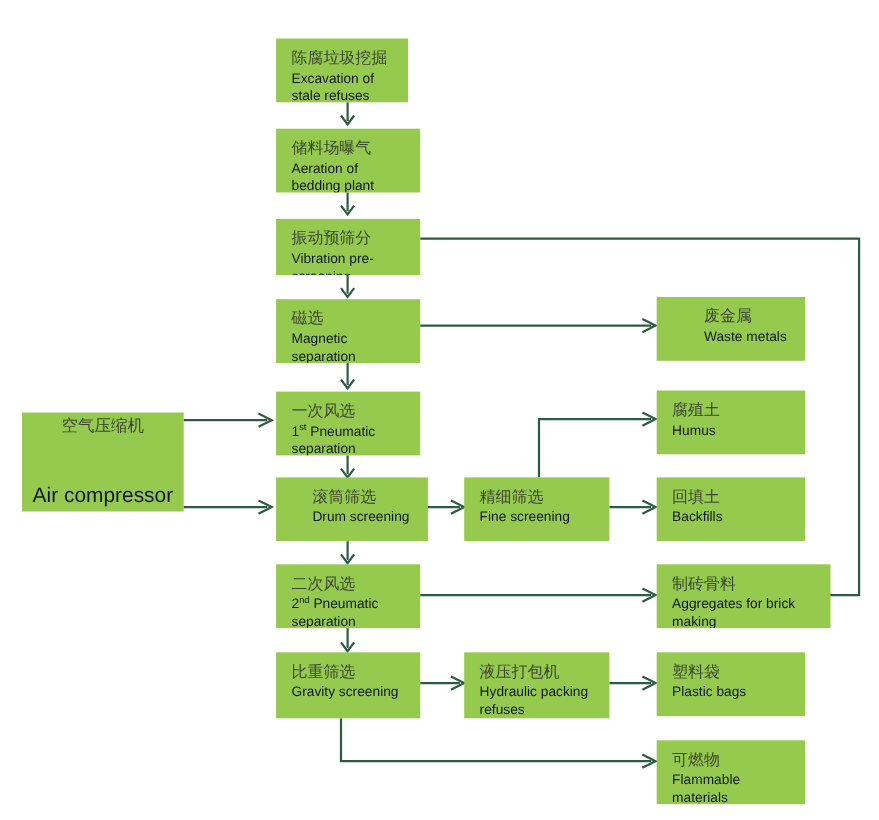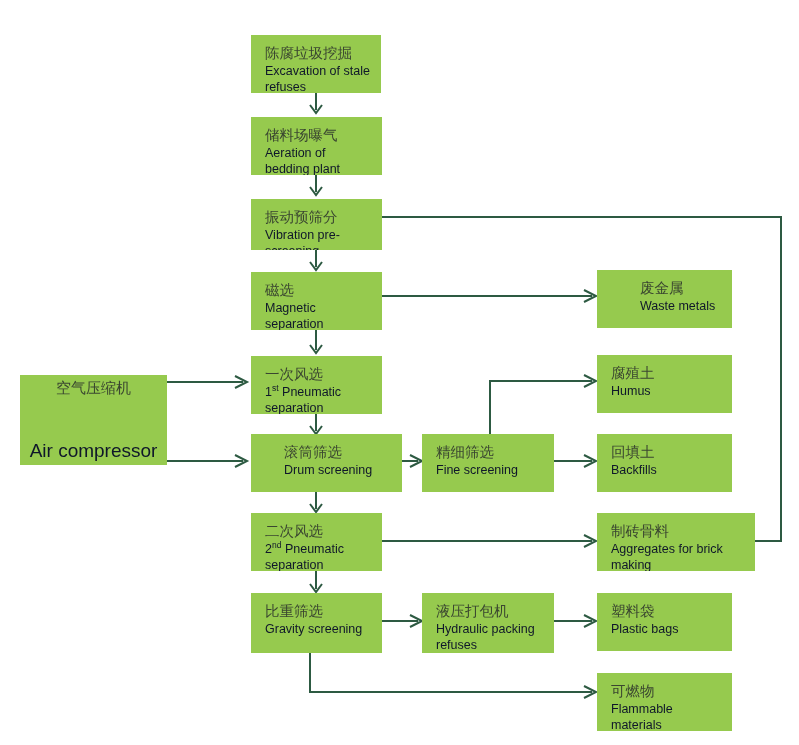--- a/index.html
+++ b/index.html
@@ -165,21 +165,21 @@
       </g>
 
       <g>
         <path d="M310,653 L310,692 L592,692"></path>
         <path d="M584,686 L596,692 L584,698"></path>
       </g>
 
     </g>
   </svg>
 
-  <div class="node" style="left:251px; top:35px; width:130px; height:58px;">
+  <div class="node" style="left:251px; top:35px; width:120px; height:58px;">
     <span class="zh">陈腐垃圾挖掘</span>
     <span class="en">Excavation of stale refuses</span>
   </div>
 
   <div class="node" style="left:251px; top:117px; width:131px; height:58px;">
     <span class="zh">储料场曝气</span>
     <span class="en">Aeration of bedding plant</span>
   </div>
 
   <div class="node" style="left:251px; top:199px; width:131px; height:51px;">
@@ -190,21 +190,21 @@
   <div class="node" style="left:251px; top:272px; width:131px; height:58px;">
     <span class="zh">磁选</span>
     <span class="en">Magnetic separation</span>
   </div>
 
   <div class="node" style="left:251px; top:356px; width:131px; height:58px;">
     <span class="zh">一次风选</span>
     <span class="en"><span>1</span><sup>st</sup><span> Pneumatic separation</span></span>
   </div>
 
-  <div class="node" style="left:251px; top:434px; width:151px; height:58px;padding-left:33px;">
+  <div class="node" style="left:251px; top:434px; width:138px; height:58px;padding-left:33px;">
     <span class="zh">滚筒筛选</span>
     <span class="en">Drum screening</span>
   </div>
 
   <div class="node" style="left:251px; top:513px; width:131px; height:58px;">
     <span class="zh">二次风选</span>
     <span class="en"><span>2</span><sup>nd</sup><span> Pneumatic separation</span></span>
   </div>
 
   <div class="node" style="left:251px; top:593px; width:131px; height:60px;">

